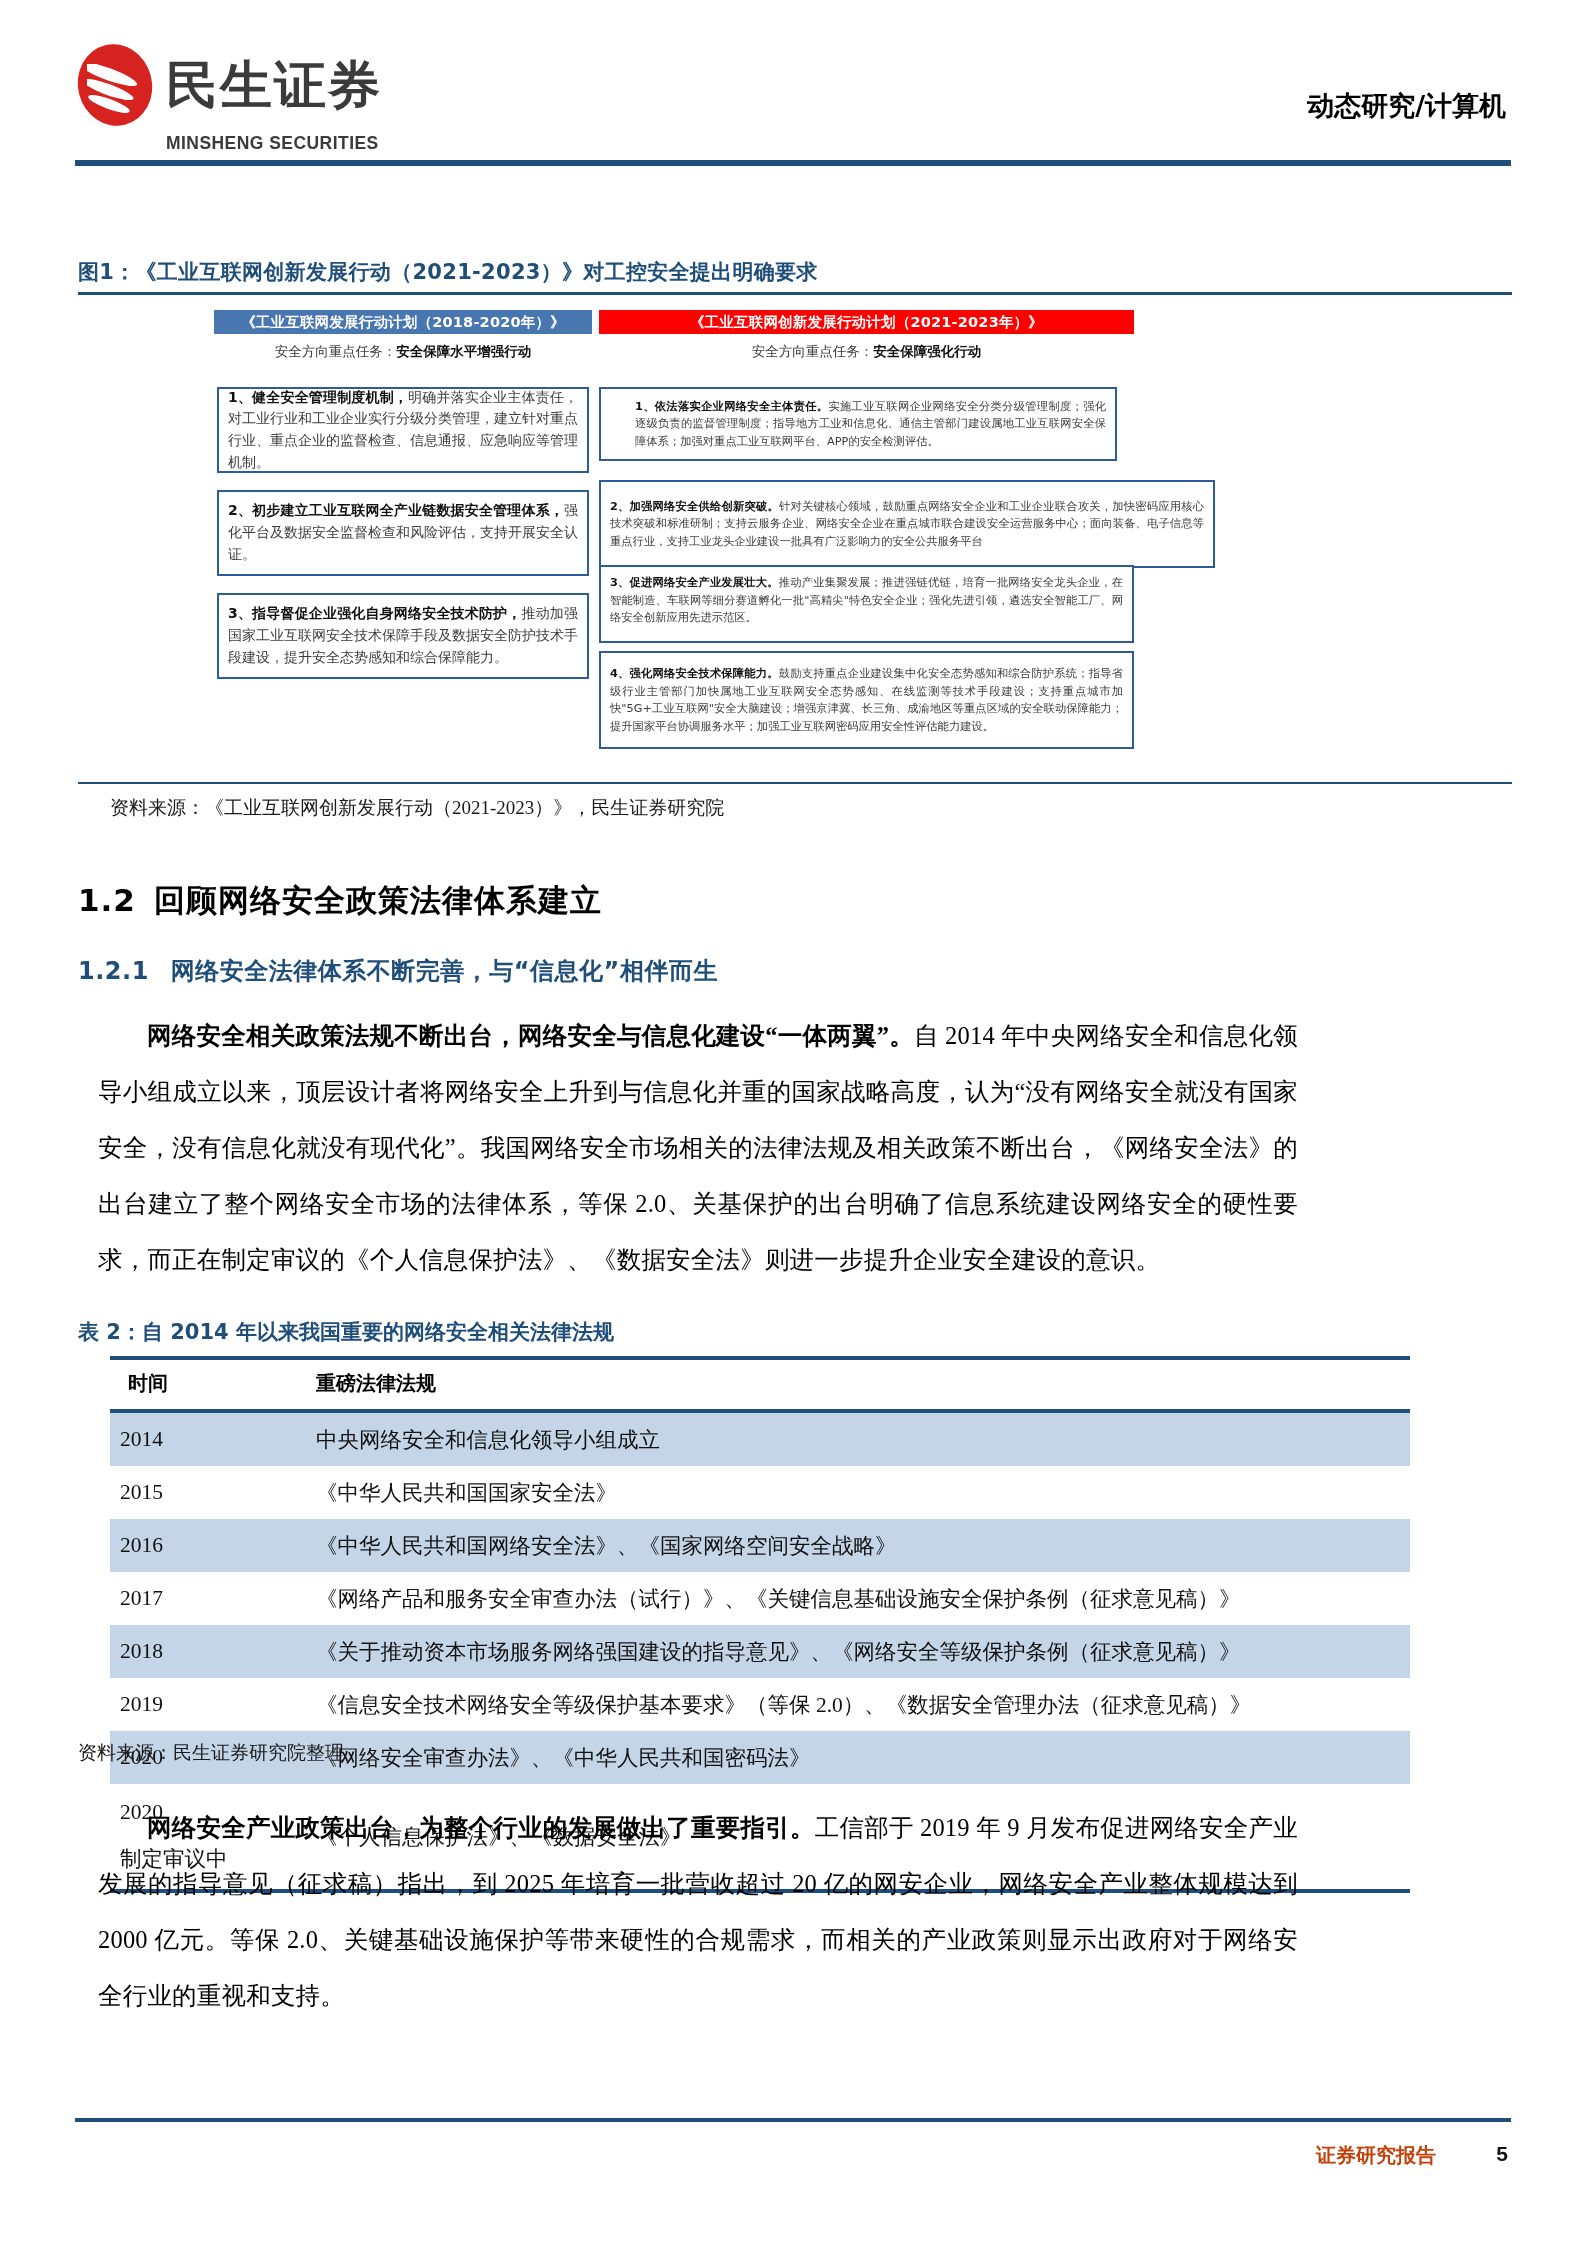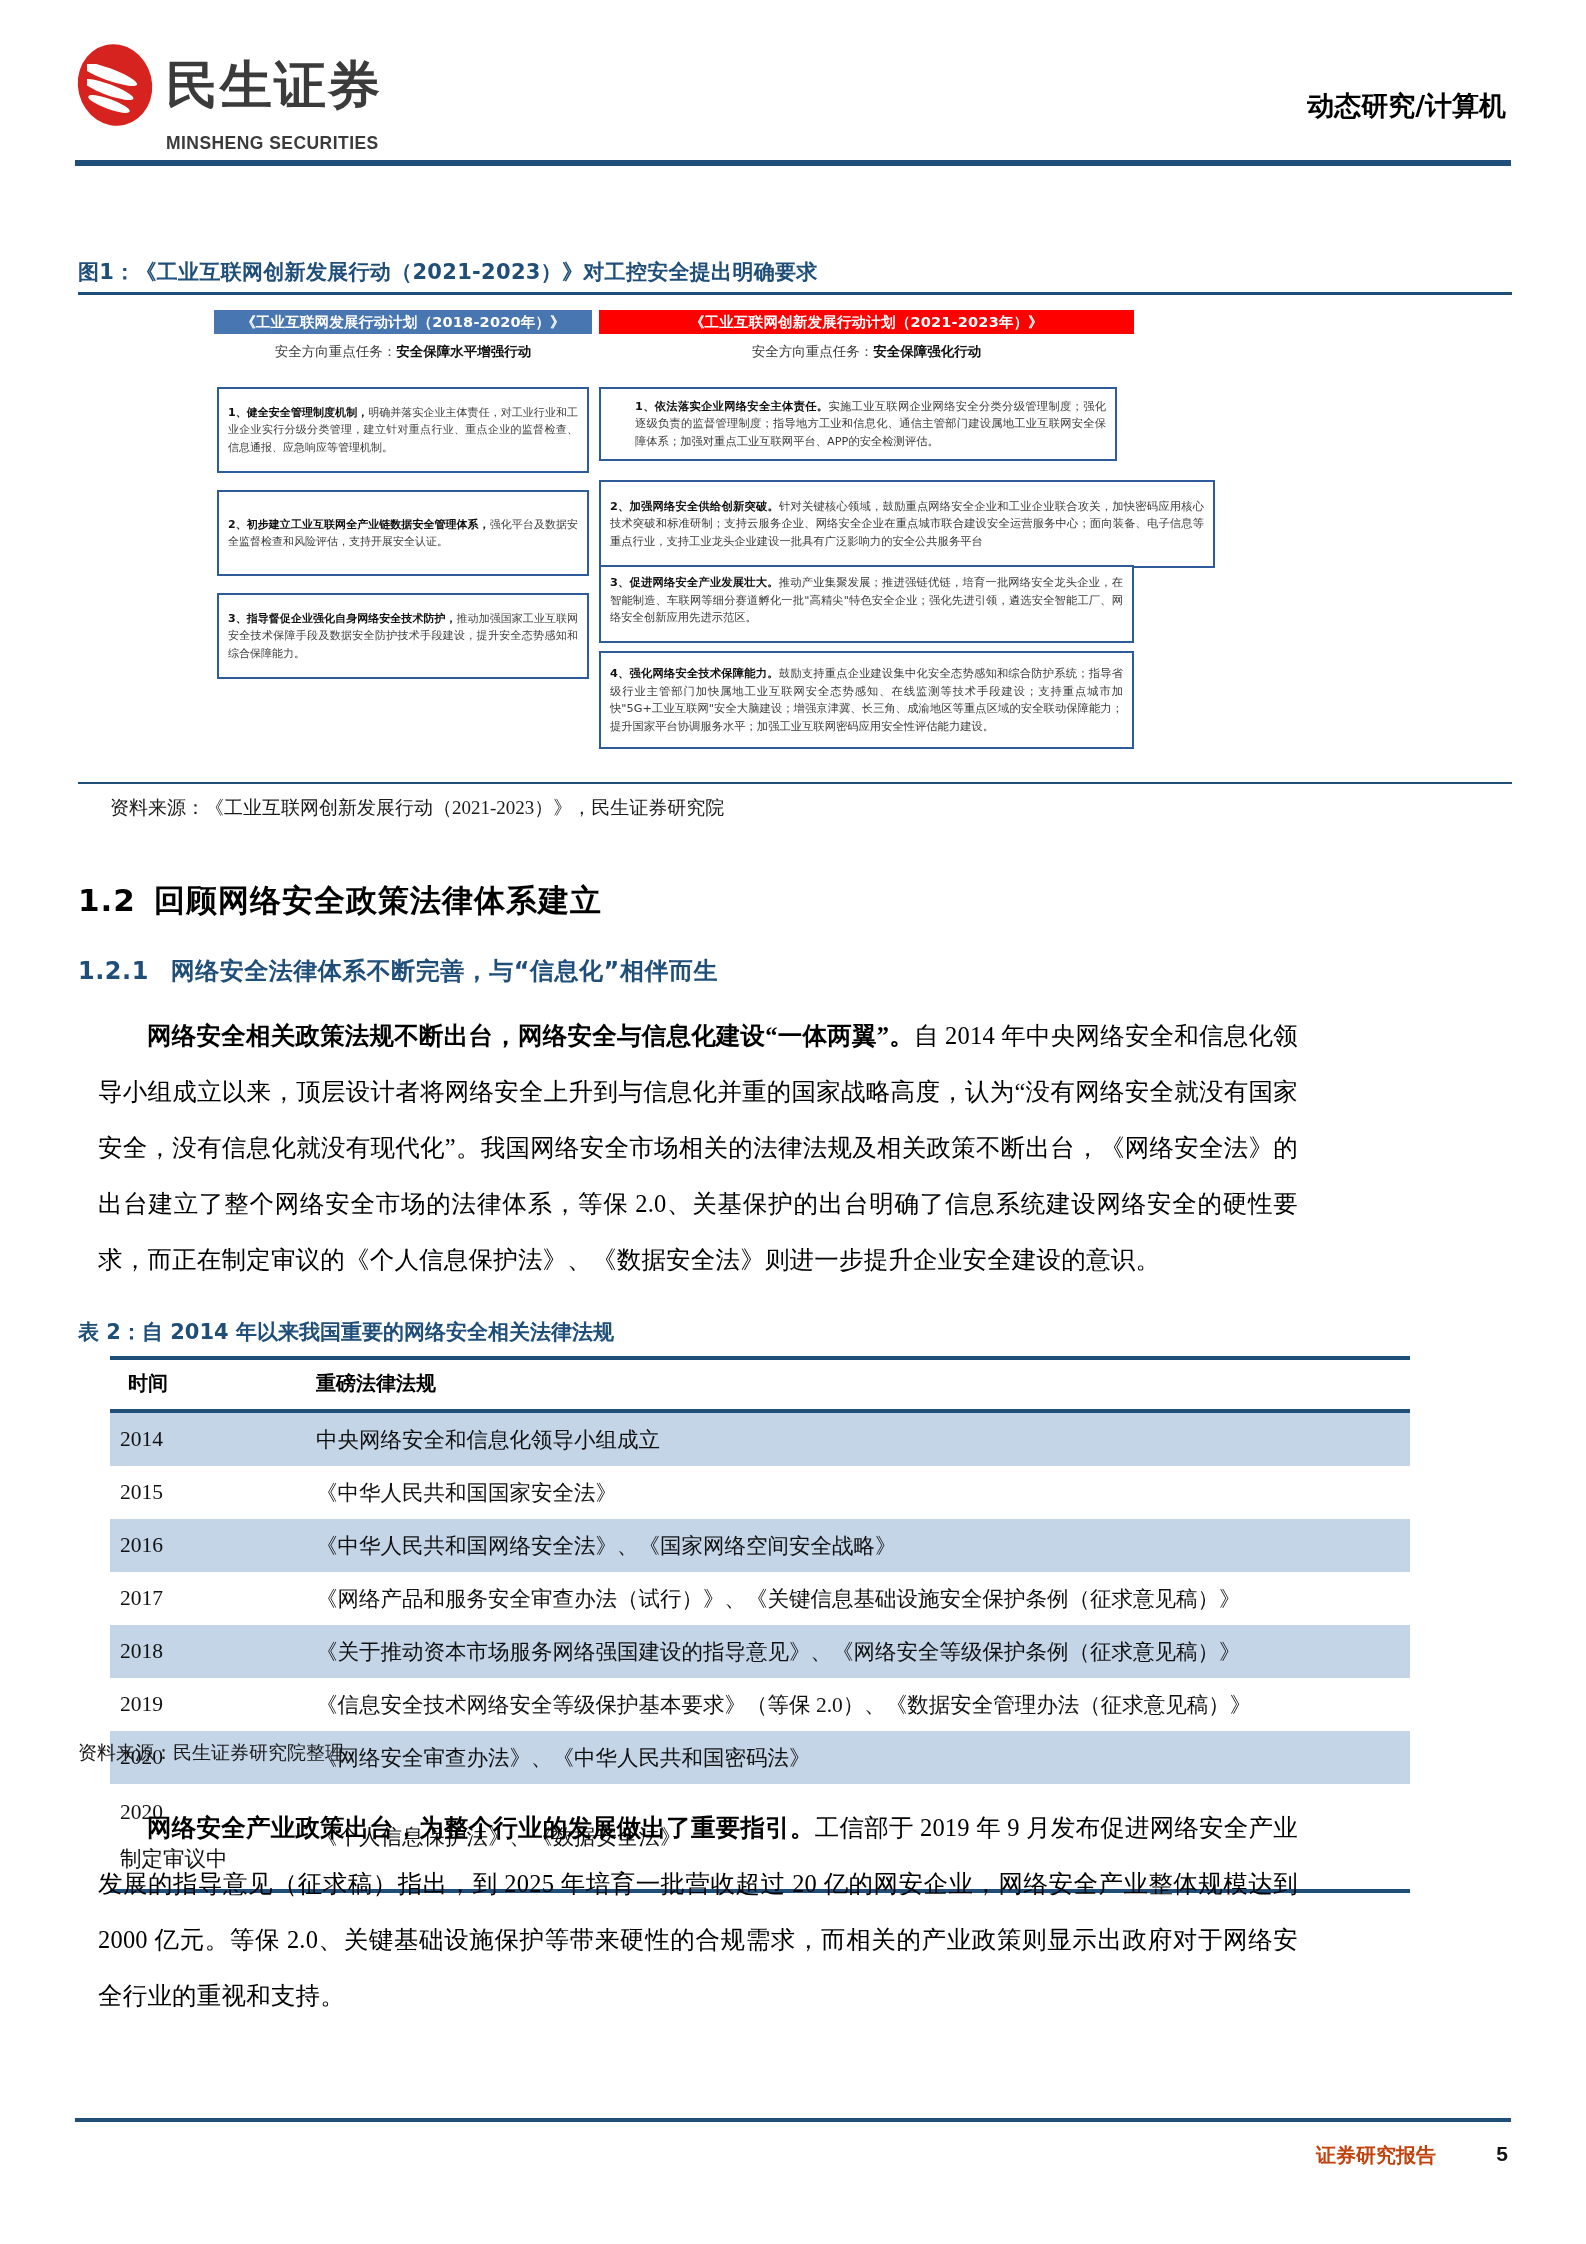--- a/index.html
+++ b/index.html
@@ -171,21 +171,21 @@
     background: #ffffff;
     box-sizing: border-box;
     padding: 7px 9px;
     font-family: "DejaVu Sans", sans-serif;
     font-size: 11.3px;
     line-height: 1.55;
     color: #3c3c3c;
     text-align: justify;
   }
   .box b { color: #111111; }
-  .col-left .box { font-size: 11px; }
+  .col-left .box { font-size: 14px; }
 
   .lbox1 { position: absolute; left: 3px; top: 77px; width: 372px; height: 86px; display: flex; align-items: center; }
   .lbox2 { position: absolute; left: 3px; top: 180px; width: 372px; height: 86px; display: flex; align-items: center; }
   .lbox3 { position: absolute; left: 3px; top: 283px; width: 372px; height: 86px; display: flex; align-items: center; }
 
   .rbox1 { position: absolute; left: 0; top: 77px; width: 518px; height: 74px; display: flex; align-items: center; padding-left: 34px; }
   .rbox2 { position: absolute; left: 0; top: 159px; width: 616px; height: 88px; display: flex; align-items: center; margin-top: 11px; }
   .rbox3 { position: absolute; left: 0; top: 255px; width: 535px; height: 78px; display: flex; align-items: flex-start; }
   .rbox4 { position: absolute; left: 0; top: 341px; width: 535px; height: 98px; display: flex; align-items: center; }
 

